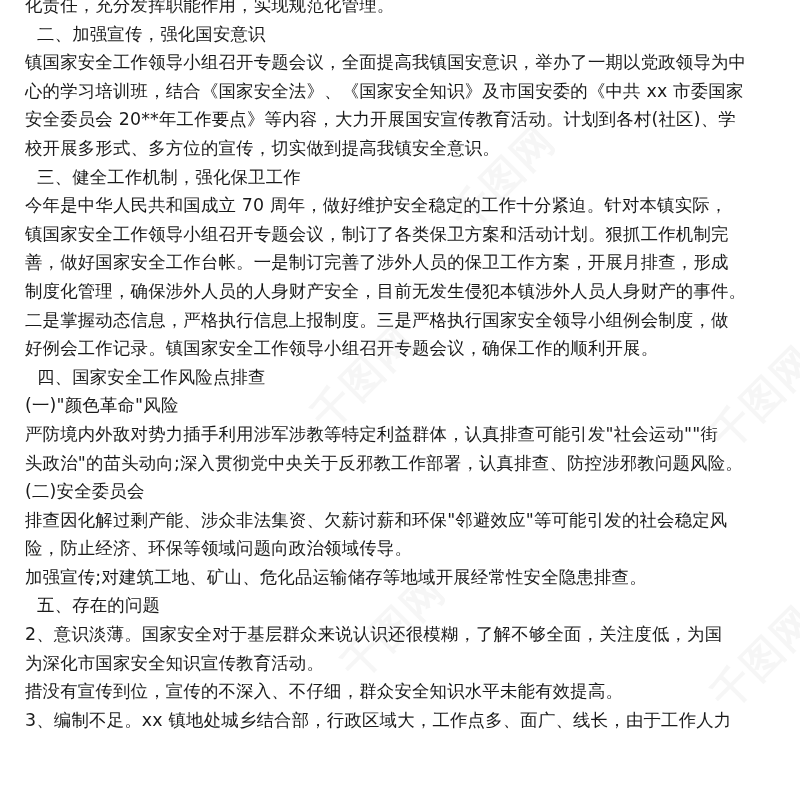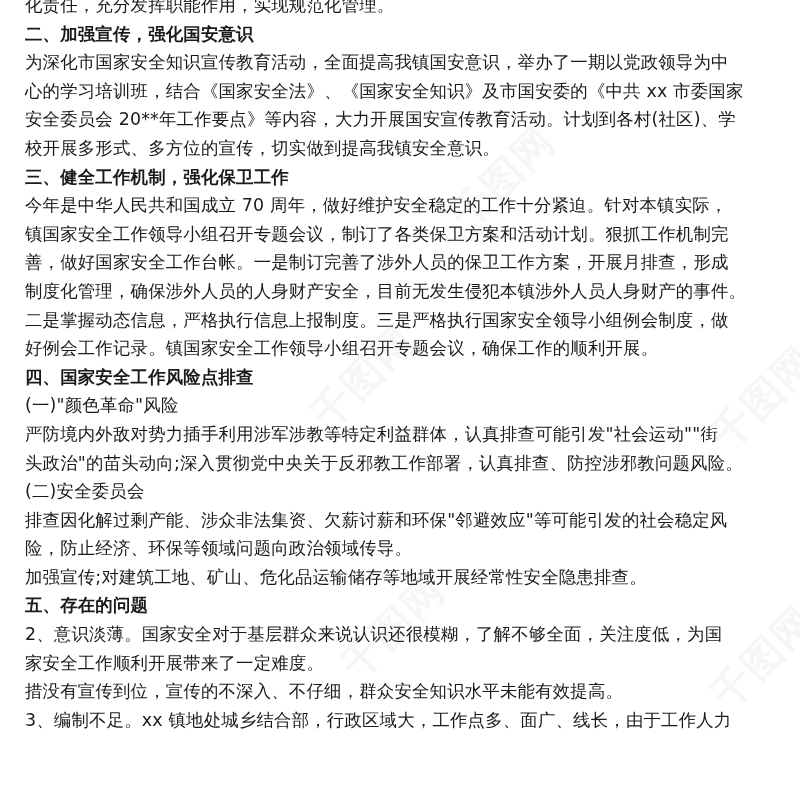--- a/index.html
+++ b/index.html
@@ -22,61 +22,62 @@
       width: 760px;
     }
     .line {
       font-size: 17.4px;
       line-height: 28.6px;
       height: 28.6px;
       white-space: nowrap;
       letter-spacing: 0.2px;
     }
     .line.heading {
-      font-weight: bold;
+      font-weight: normal;
+      margin-left: 12px;
     }
     .watermark {
       position: absolute;
       font-size: 40px;
       color: rgba(170,170,170,0.10);
       transform: rotate(-45deg);
       pointer-events: none;
       white-space: nowrap;
       font-weight: bold;
       letter-spacing: 2px;
     }
   </style>
 </head>
 <body>
 
 <div class="page">
   <div class="line">化责任，充分发挥职能作用，实现规范化管理。</div>
   <div class="line heading">二、加强宣传，强化国安意识</div>
-  <div class="line">为深化市国家安全知识宣传教育活动，全面提高我镇国安意识，举办了一期以党政领导为中</div>
+  <div class="line">镇国家安全工作领导小组召开专题会议，全面提高我镇国安意识，举办了一期以党政领导为中</div>
   <div class="line">心的学习培训班，结合《国家安全法》、《国家安全知识》及市国安委的《中共 xx 市委国家</div>
   <div class="line">安全委员会 20**年工作要点》等内容，大力开展国安宣传教育活动。计划到各村(社区)、学</div>
   <div class="line">校开展多形式、多方位的宣传，切实做到提高我镇安全意识。</div>
   <div class="line heading">三、健全工作机制，强化保卫工作</div>
   <div class="line">今年是中华人民共和国成立 70 周年，做好维护安全稳定的工作十分紧迫。针对本镇实际，</div>
   <div class="line">镇国家安全工作领导小组召开专题会议，制订了各类保卫方案和活动计划。狠抓工作机制完</div>
   <div class="line">善，做好国家安全工作台帐。一是制订完善了涉外人员的保卫工作方案，开展月排查，形成</div>
   <div class="line">制度化管理，确保涉外人员的人身财产安全，目前无发生侵犯本镇涉外人员人身财产的事件。</div>
   <div class="line">二是掌握动态信息，严格执行信息上报制度。三是严格执行国家安全领导小组例会制度，做</div>
   <div class="line">好例会工作记录。镇国家安全工作领导小组召开专题会议，确保工作的顺利开展。</div>
   <div class="line heading">四、国家安全工作风险点排查</div>
   <div class="line">(一)"颜色革命"风险</div>
   <div class="line">严防境内外敌对势力插手利用涉军涉教等特定利益群体，认真排查可能引发"社会运动""街</div>
   <div class="line">头政治"的苗头动向;深入贯彻党中央关于反邪教工作部署，认真排查、防控涉邪教问题风险。</div>
   <div class="line">(二)安全委员会</div>
   <div class="line">排查因化解过剩产能、涉众非法集资、欠薪讨薪和环保"邻避效应"等可能引发的社会稳定风</div>
   <div class="line">险，防止经济、环保等领域问题向政治领域传导。</div>
   <div class="line">加强宣传;对建筑工地、矿山、危化品运输储存等地域开展经常性安全隐患排查。</div>
   <div class="line heading">五、存在的问题</div>
   <div class="line">2、意识淡薄。国家安全对于基层群众来说认识还很模糊，了解不够全面，关注度低，为国</div>
-  <div class="line">家安全工作顺利开展带来了一定难度。</div>
+  <div class="line">为深化市国家安全知识宣传教育活动。</div>
   <div class="line">措没有宣传到位，宣传的不深入、不仔细，群众安全知识水平未能有效提高。</div>
   <div class="line">3、编制不足。xx 镇地处城乡结合部，行政区域大，工作点多、面广、线长，由于工作人力</div>
 </div>
 
 <div class="watermark" style="left:440px; top:150px;">千图网</div>
 <div class="watermark" style="left:300px; top:350px;">千图网</div>
 <div class="watermark" style="left:700px; top:370px;">千图网</div>
 <div class="watermark" style="left:330px; top:600px;">千图网</div>
 <div class="watermark" style="left:700px; top:630px;">千图网</div>
 

